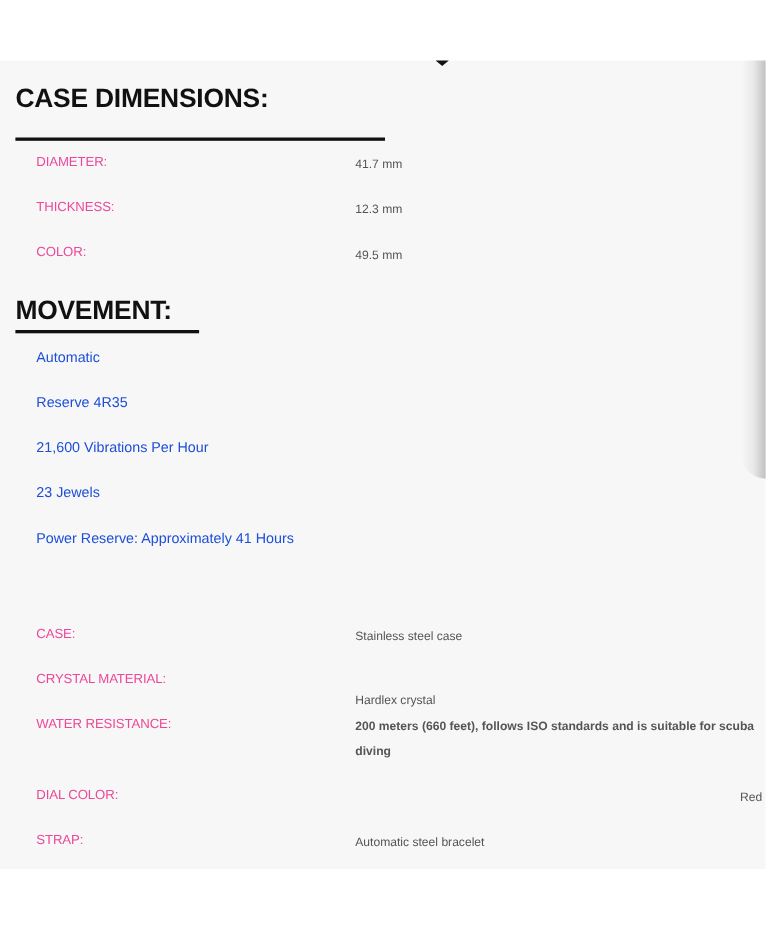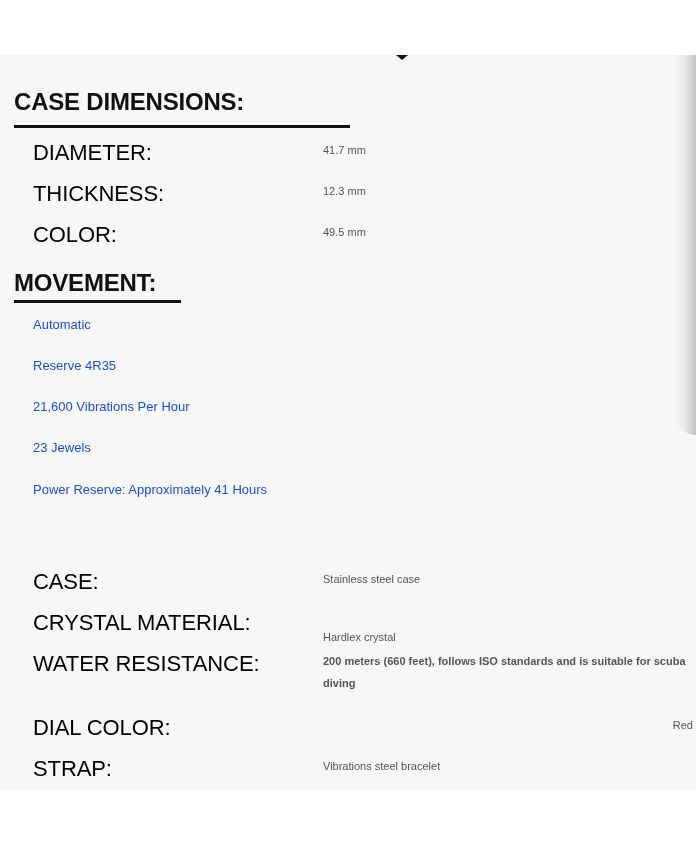--- a/index.html
+++ b/index.html
@@ -20,38 +20,38 @@
     position: absolute; left: 396px; top: 55px; width: 0; height: 0;
     border-left: 6px solid transparent; border-right: 6px solid transparent;
     border-top: 5px solid #111;
   }
   .section-title {
     position: absolute; left: 14px; margin: 0;
     font-size: 24px; font-weight: bold; color: #111; letter-spacing: -0.2px;
   }
   .underline { position: absolute; left: 14px; height: 3px; background: #111; }
   .spec-label {
-    position: absolute; left: 33px; font-size: 22px; color: #000000; letter-spacing: -0.1px;
+    position: absolute; left: 33px; font-size: 12px; color: #ec4899; letter-spacing: -0.1px;
   }
   .spec-value {
     position: absolute; left: 323px; font-size: 11px; color: #555; line-height: 22px; width: 370px;
   }
   .move-item {
     position: absolute; left: 33px; font-size: 13px; color: #1d4ed8;
   }
 </style>
 </head>
 <body>
 
 <div class="panel">
   <div class="panel-shadow"></div>
 </div>
 <div class="caret"></div>
 
-<h2 class="section-title" style="top:88px;">CASE DIMENSIONS:</h2>
+<h2 class="section-title" style="top:76px;">CASE DIMENSIONS:</h2>
 <div class="underline" style="top:125px;width:336px;"></div>
 
 <div class="spec-label" style="top:140px;">DIAMETER:</div>
 <div class="spec-value" style="top:139px;">41.7 mm</div>
 <div class="spec-label" style="top:181px;">THICKNESS:</div>
 <div class="spec-value" style="top:180px;">12.3 mm</div>
 <div class="spec-label" style="top:222px;">COLOR:</div>
 <div class="spec-value" style="top:221px;">49.5 mm</div>
 
 <h2 class="section-title" style="top:269px;">MOVEMENT:</h2>
@@ -65,13 +65,13 @@
 
 <div class="spec-label" style="top:569px;">CASE:</div>
 <div class="spec-value" style="top:568px;">Stainless steel case</div>
 <div class="spec-label" style="top:610px;">CRYSTAL MATERIAL:</div>
 <div class="spec-value" style="top:609px;margin-top:17px;">Hardlex crystal</div>
 <div class="spec-label" style="top:651px;">WATER RESISTANCE:</div>
 <div class="spec-value" style="top:650px;font-weight:bold;">200 meters (660 feet), follows ISO standards and is suitable for scuba diving</div>
 <div class="spec-label" style="top:715px;">DIAL COLOR:</div>
 <div class="spec-value" style="top:714px;text-align:right;">Red</div>
 <div class="spec-label" style="top:756px;">STRAP:</div>
-<div class="spec-value" style="top:755px;">Vibrations steel bracelet</div>
+<div class="spec-value" style="top:755px;">Automatic steel bracelet</div>
 
 </body></html>

